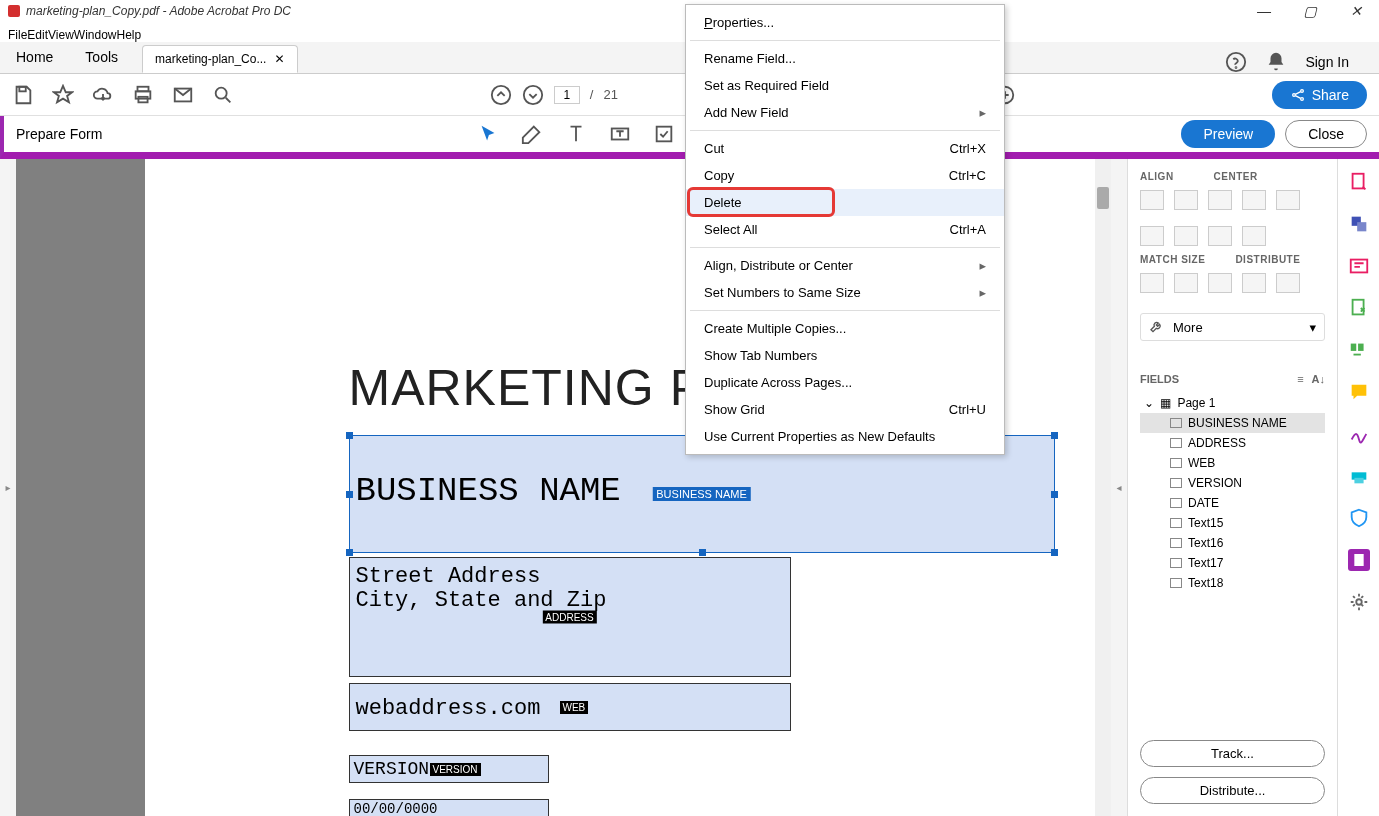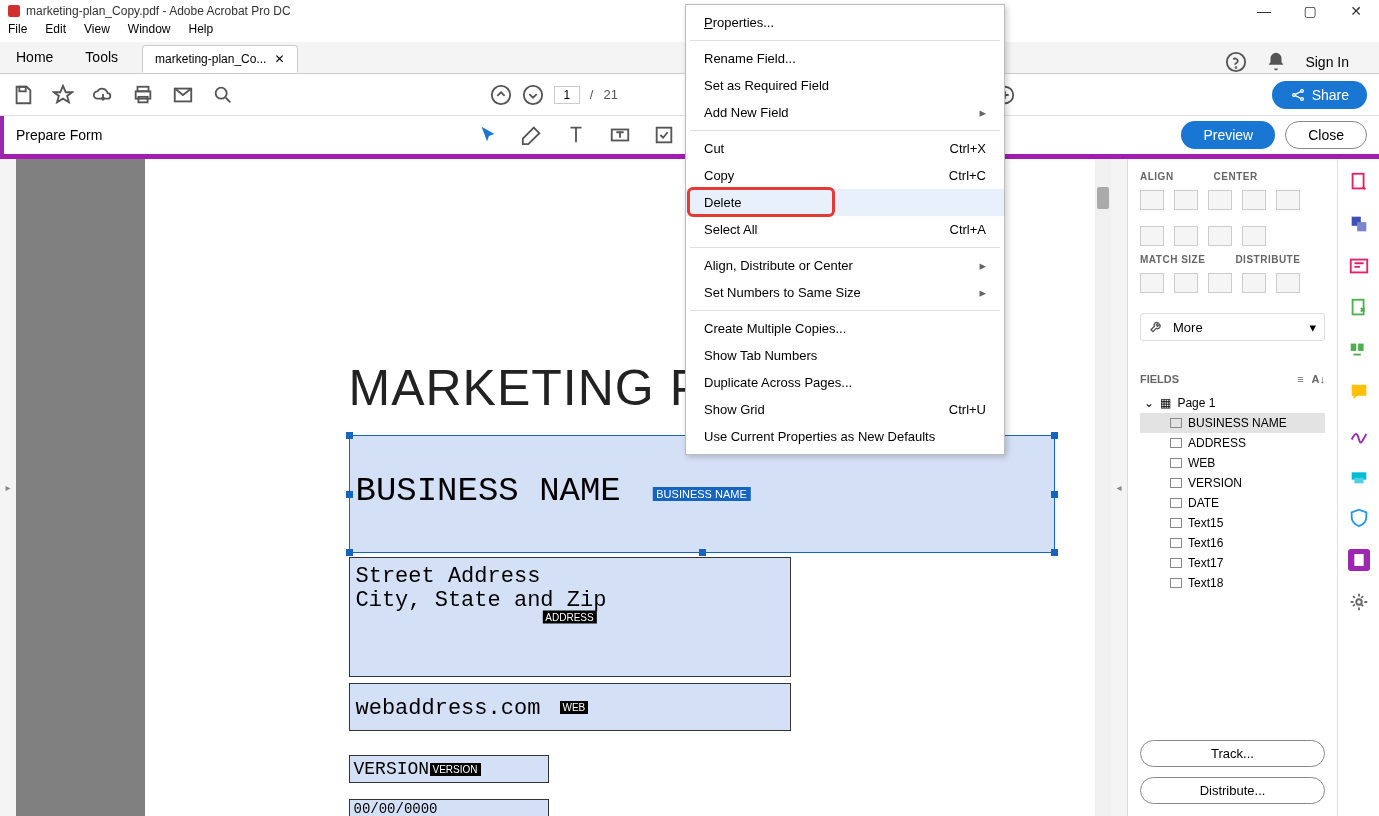--- a/index.html
+++ b/index.html
@@ -1,37 +1,37 @@
 <!DOCTYPE html>
 <html><head>
 <meta charset="utf-8">
 <style>
 * { margin: 0; padding: 0; box-sizing: border-box; font-family: "Segoe UI", Arial, sans-serif; }
 body { width: 1379px; height: 816px; overflow: hidden; background: #fff; position: relative; }
 
-.titlebar { height: 22px; display: flex; align-items: center; padding: 0 8px; font-size: 12px; color: #333; background: #fff; }
+.titlebar { height: 22px; display: flex; align-items: center; padding: 0 8px; font-size: 12px; color: #333; background: #fff; font-style: italic; }
 .titlebar-icon { width: 12px; height: 12px; background: #d32f2f; margin-right: 6px; border-radius: 2px; }
 .window-controls { position: absolute; right: 0; top: 0; display: flex; }
 .window-controls span { width: 46px; height: 22px; display: flex; align-items: center; justify-content: center; font-size: 14px; cursor: pointer; }
 
-.menubar { height: 20px; display: flex; align-items: flex-start; padding: 0 8px; font-size: 12px; gap: 18px; }
+.menubar { height: 20px; display: flex; align-items: flex-end; padding: 0 8px; font-size: 12px; }
 
 .tabbar { height: 32px; display: flex; align-items: flex-end; border-bottom: 1px solid #ccc; background: #f4f4f4; }
 .tabbar .tab-home, .tabbar .tab-tools { padding: 8px 16px; font-size: 14px; cursor: pointer; }
 .tabbar .doc-tab { background: #fff; border: 1px solid #ccc; border-bottom: 1px solid #fff; padding: 6px 12px; font-size: 12px; display: flex; align-items: center; gap: 8px; margin-left: 8px; border-radius: 4px 4px 0 0; }
 .tabbar .right-area { margin-left: auto; display: flex; align-items: center; gap: 18px; padding-right: 30px; }
 .signin { font-size: 14px; }
 
 .toolbar1 { height: 42px; display: flex; align-items: center; padding: 0 12px; gap: 18px; border-bottom: 1px solid #e0e0e0; }
 .toolbar1 .spacer { flex: 1; }
 .toolbar1 .page-nav { display: flex; align-items: center; gap: 10px; font-size: 13px; color: #555; }
 .toolbar1 .page-input { width: 26px; text-align: center; border: 1px solid #ccc; font-size: 12px; padding: 1px; }
 .share-btn { background: #1976d2; color: #fff; border-radius: 18px; padding: 6px 18px; display: flex; align-items: center; gap: 6px; font-size: 14px; cursor: pointer; }
 
-.toolbar2 { height: 43px; display: flex; align-items: center; border-bottom: 5px solid #a21caf; border-left: 4px solid #9c27b0; padding: 0 12px; }
+.toolbar2 { height: 43px; display: flex; align-items: center; border-bottom: 7px solid #a21caf; border-left: 4px solid #9c27b0; padding: 0 12px; }
 .toolbar2 .label { font-size: 14px; margin-right: auto; }
 .toolbar2 .form-tools { display: flex; gap: 22px; margin-right: auto; }
 .preview-btn { background: #1976d2; color: #fff; border-radius: 18px; padding: 6px 22px; font-size: 14px; cursor: pointer; margin-right: 10px; }
 .close-btn { border: 1px solid #888; border-radius: 18px; padding: 5px 22px; font-size: 14px; cursor: pointer; }
 
 .workspace { display: flex; height: calc(816px - 22px - 20px - 32px - 42px - 43px); }
 .collapse-l, .collapse-r { width: 16px; display: flex; align-items: center; justify-content: center; background: #f4f4f4; cursor: pointer; font-size: 10px; color: #888; }
 .doc-area { flex: 1; background: #808080; overflow: hidden; display: flex; justify-content: center; position: relative; }
 .scrollbar-v { position: absolute; right: 0; top: 0; width: 16px; height: 100%; background: #f0f0f0; }
 .scrollbar-thumb { position: absolute; right: 2px; top: 28px; width: 12px; height: 22px; background: #aaa; border-radius: 2px; }

